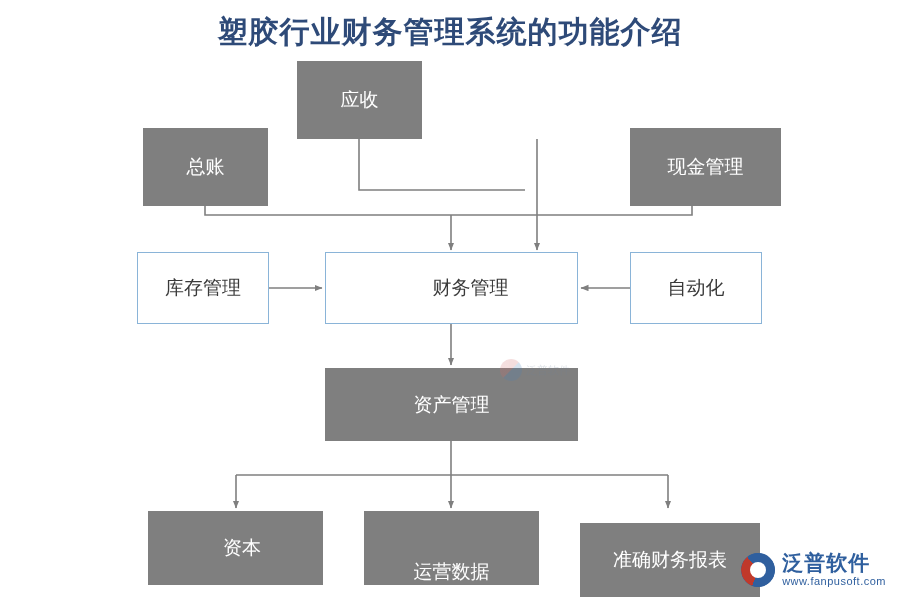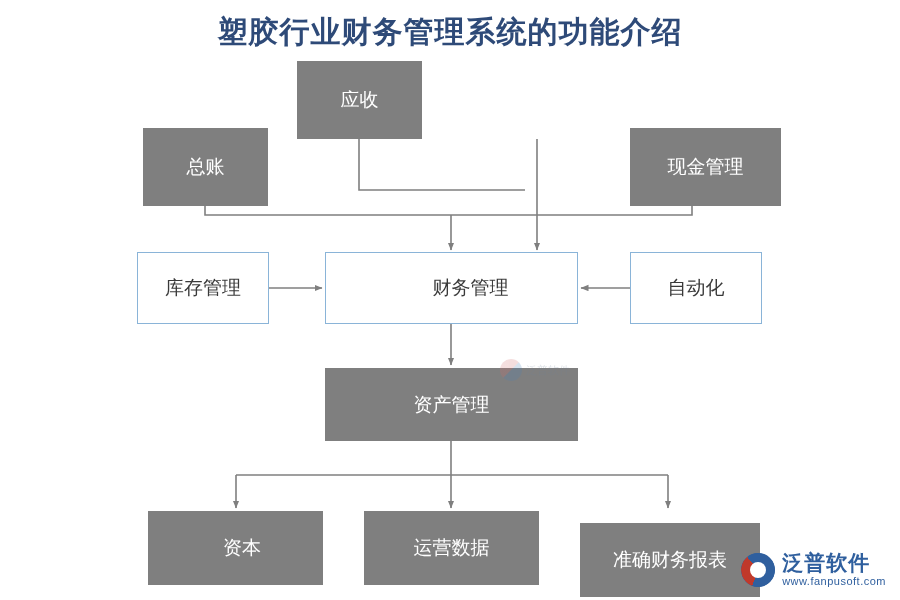--- a/index.html
+++ b/index.html
@@ -196,21 +196,21 @@
   </div>
 
   <div class="node gray" style="left:325px;top:368px;width:253px;height:73px;">
     <span>资产管理</span>
   </div>
 
   <div class="node gray" style="left:148px;top:511px;width:175px;height:74px;padding-left:13px;">
     <span>资本</span>
   </div>
 
-  <div class="node gray" style="left:364px;top:511px;width:175px;height:74px;">
+  <div class="node gray" style="left:364px;top:511px;width:175px;height:74px;align-items:flex-end;">
     <span>运营数据</span>
   </div>
 
   <div class="node gray" style="left:580px;top:511px;width:180px;height:74px;margin-top:12px;">
     <span>准确财务报表</span>
   </div>
 
   <div id="watermark-center">
     <div class="wm-mark"></div>
     <div class="wm-text">泛普软件</div>

